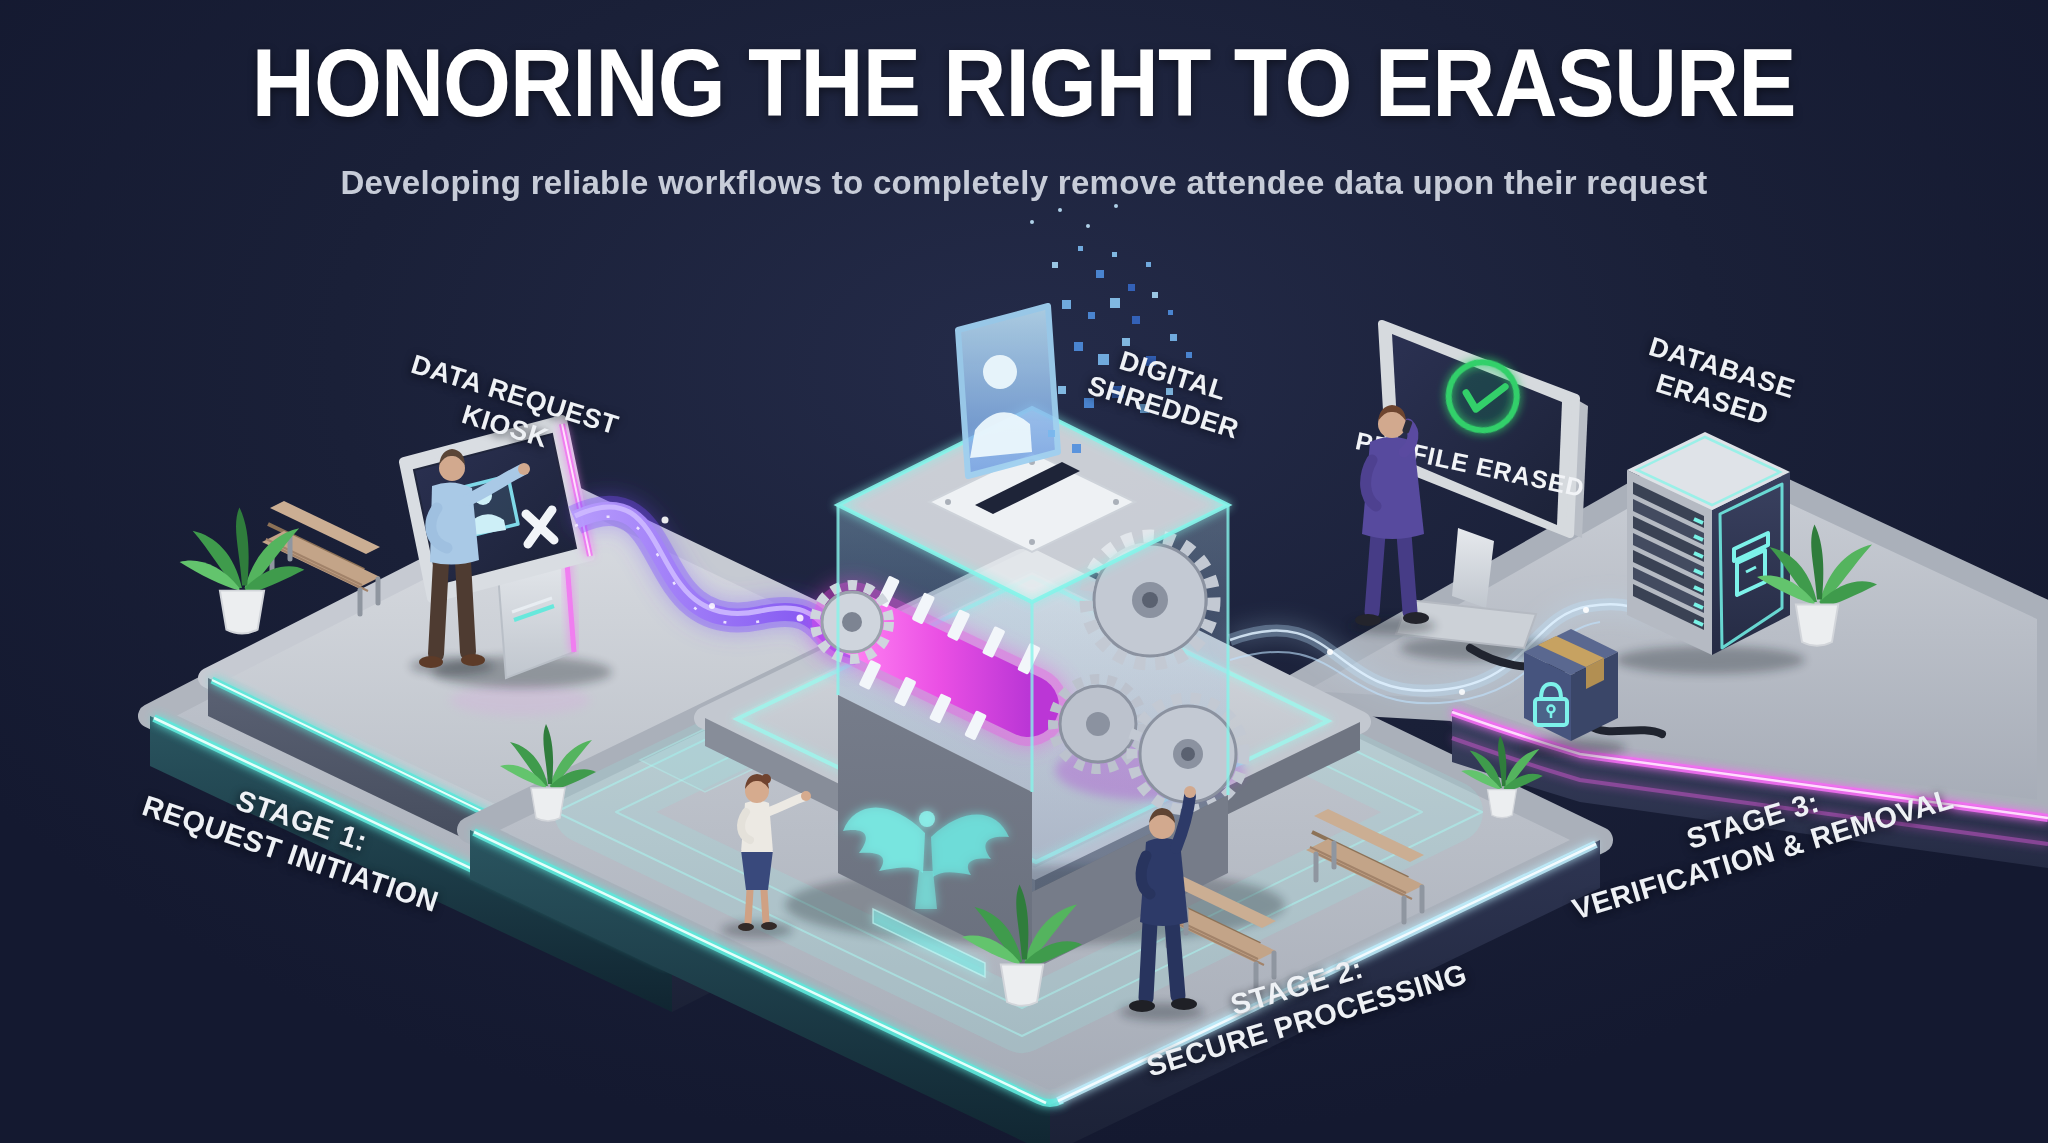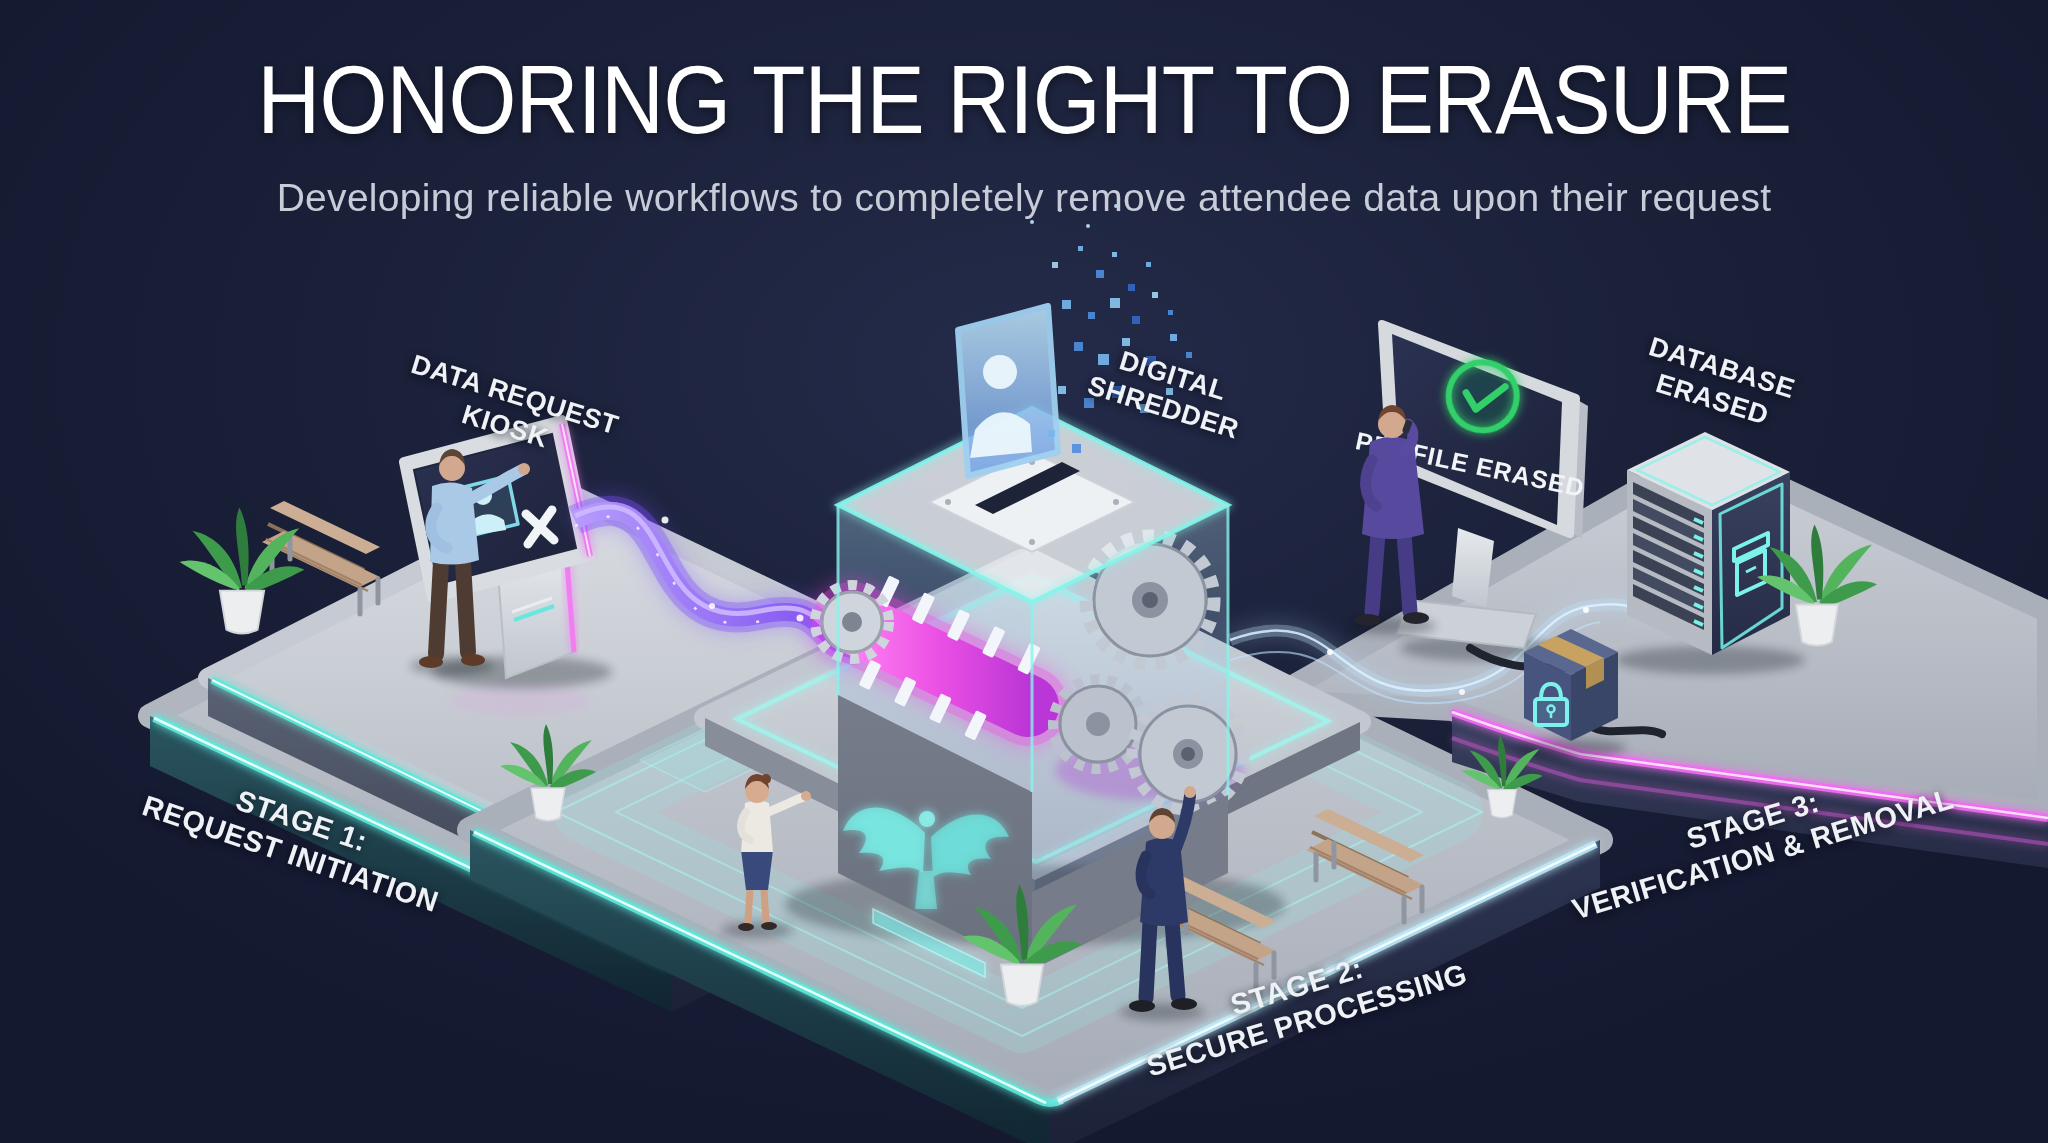--- a/index.html
+++ b/index.html
@@ -1,23 +1,23 @@
 <!DOCTYPE html>
 <html><head>
 <meta charset="utf-8">
 <style>
   html,body{margin:0;padding:0;background:#12162a;font-family:"Liberation Sans",sans-serif;}
   #canvas{position:relative;width:2048px;height:1143px;overflow:hidden;
     background:radial-gradient(1250px 780px at 50% 32%, #242b49 0%, #1a2038 55%, #141930 100%);}
   #scene{position:absolute;left:0;top:0;}
   .hdr{position:absolute;left:0;width:100%;text-align:center;color:#fff;}
-  .title{top:44px;font-size:97px;font-weight:400;white-space:nowrap;}
+  .title{top:27px;font-size:97px;font-weight:700;white-space:nowrap;}
   .title-inner{display:inline-block;transform:scaleX(.9);letter-spacing:-1px;
     text-shadow:0 3px 10px rgba(0,0,0,.45);}
-  .subtitle{top:176px;font-size:39px;font-weight:400;color:#c7ccd8;letter-spacing:.3px;}
+  .subtitle{top:164px;font-size:33px;font-weight:700;color:#c7ccd8;letter-spacing:.3px;}
   .callout{position:absolute;transform:translate(-50%,-50%) rotate(var(--r));
     font-weight:700;color:#eef1f5;text-align:center;line-height:1.22;white-space:nowrap;
     text-shadow:0 2px 8px rgba(4,7,16,.75);letter-spacing:.6px;}
   .callout span{display:block;}
   .c-small{font-size:27px;}
   .c-stage{font-size:29px;}
 </style>
 </head>
 <body>
 

